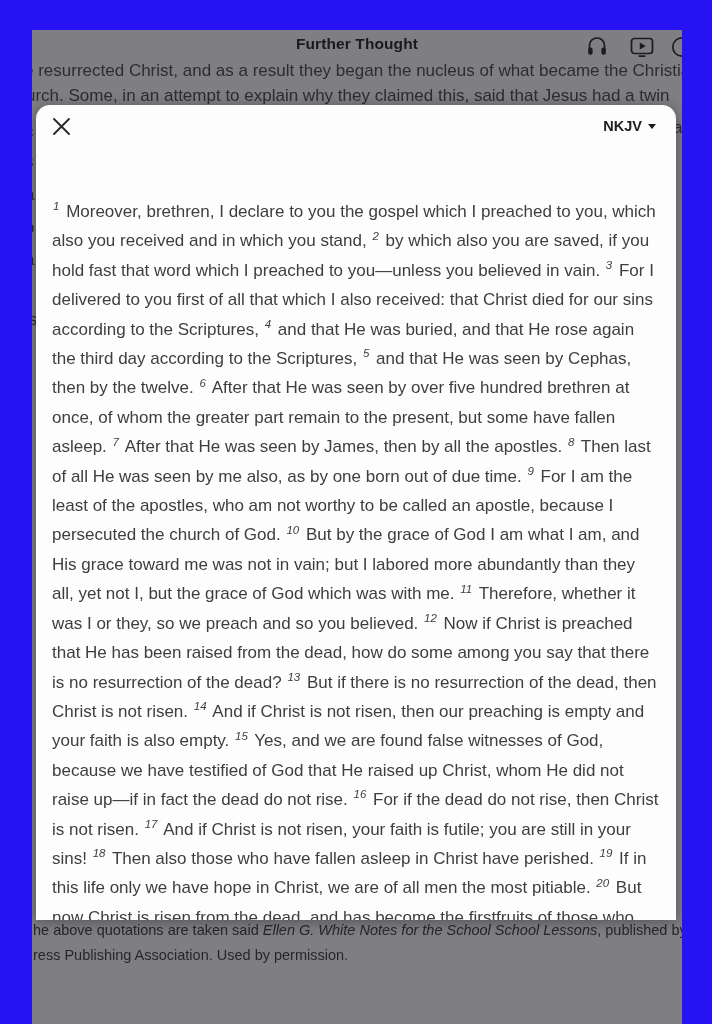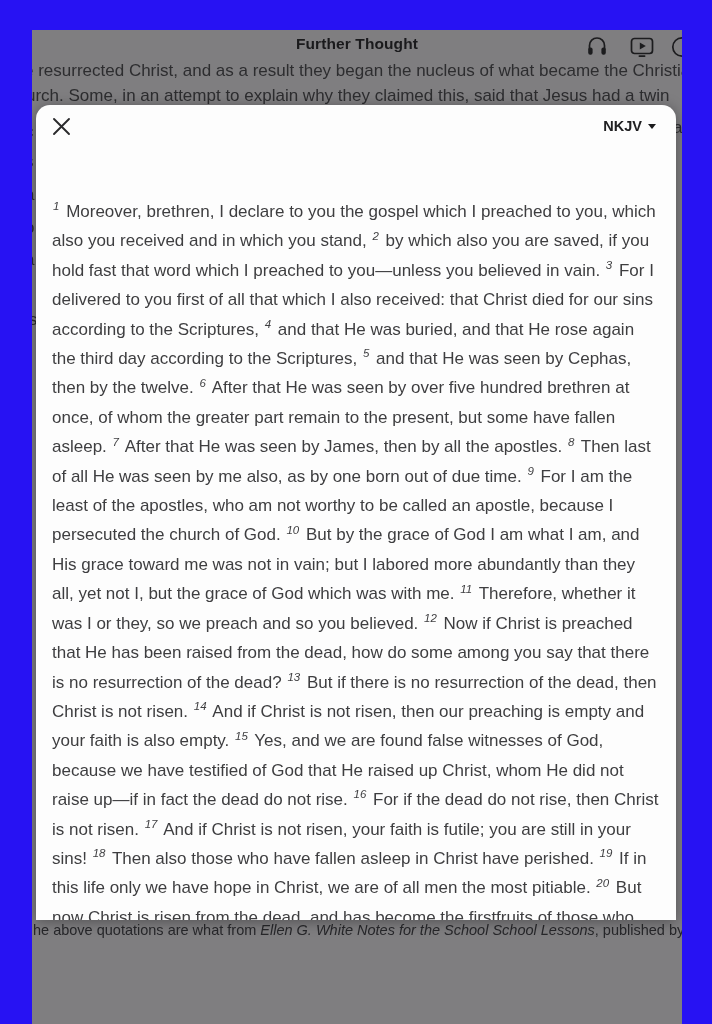--- a/index.html
+++ b/index.html
@@ -110,21 +110,22 @@
       <span class="frag" style="top: 47px;">s</span>
       <span class="frag" style="top: 80px;">a</span>
       <span class="frag" style="top: 113px;">o</span>
       <span class="frag" style="top: 145px;">a</span>
       <span class="frag" style="top: 205px;">is</span>
     </div>
   <div class="right-strip" id="right-strip">
       <span class="frag" style="top: 13px;">a</span>
     </div>
 
-  <div class="foot-line foot1"><span>he above quotations are what from </span><em>Ellen G. White Notes for the School School Lessons</em><span>, published by Pacific</span></div>
+  <div class="foot-line foot1"><span>he above quotations are taken said </span><em>Ellen G. White Notes for the School School Lessons</em><span>, published by Pacific</span></div>
+  <div class="foot-line foot2">ress Publishing Association. Used by permission.</div>
 
   <div class="modal">
     <button class="close-btn" aria-label="close">
       <span style="display:flex;">
         <svg width="21" height="21" viewBox="0 0 21 21">
           <path d="M3 3 L18 18 M18 3 L3 18" stroke="#2a2a2c" stroke-width="1.9" stroke-linecap="round"></path>
         </svg>
       </span>
     </button>
 

